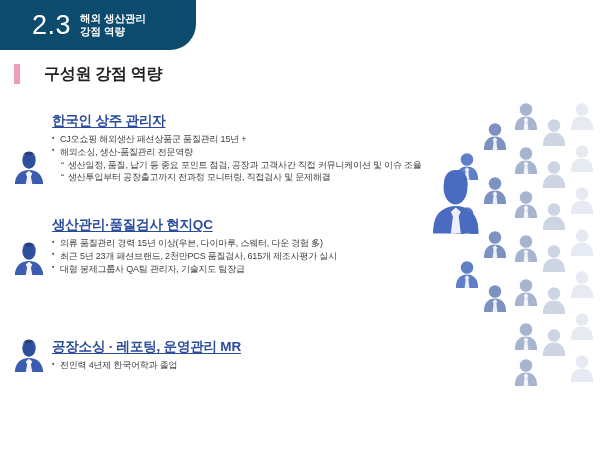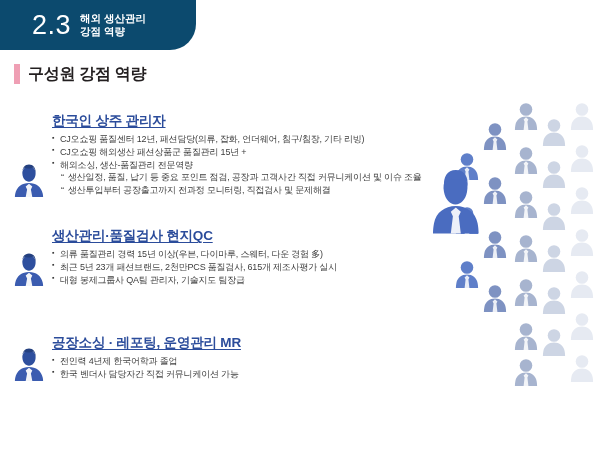--- a/index.html
+++ b/index.html
@@ -44,20 +44,21 @@
     margin-left: 9px;
     white-space: pre-line;
   }
 
   
   .section-title-wrap {
     position: absolute;
     left: 14px;
     top: 64px;
     display: flex;
+    gap: 16px;
   }
   .title-bar {
     width: 6px;
     height: 20px;
     background: #ef9fb4;
     margin-right: 8px;
   }
   .section-title {
     font-size: 16px;
     font-weight: 700;
@@ -76,21 +77,21 @@
   }
 
   
   .block {
     position: absolute;
     left: 14px;
     display: flex;
     align-items: flex-end;
   }
   .block-1 { top: 112px; }
-  .block-2 { top: 227px; }
+  .block-2 { top: 216px; }
   .block-3 { top: 334px; }
 
   .person-icon {
     width: 30px;
     height: 34px;
     flex: 0 0 30px;
     margin-top: 4px;
   }
 
   .block-body {
@@ -226,21 +227,20 @@
     <svg viewBox="0 0 30 34" width="30" height="34" xmlns="http://www.w3.org/2000/svg">
       <path d="M15 3.5c-4.2 0-7 3-6.6 7.6.4 4.6 3.2 7.6 6.6 7.6s6.2-3 6.6-7.6C22 6.5 19.2 3.5 15 3.5z" fill="#2e4f9e"></path>
       <path d="M8.4 9.8C8 4.6 11 1.4 15 1.4s7 3.2 6.6 8.4c-.4-2.3-1.1-4.2-2.3-5.4-2.6 1.3-6.6 1.5-9 .3-1 1.1-1.6 2.4-1.9 3.1z" fill="#24407f"></path>
       <path d="M15 20c-7 0-12.4 4-13.7 10.6-.3 1.3-.4 2.5-.4 3.4h28.2c0-.9-.1-2.1-.4-3.4C27.4 24 22 20 15 20z" fill="#3b5cb0"></path>
       <path d="M15 20.8l-3.3 2.8 1.4 2.9-1.4 7.5h6.6l-1.4-7.5 1.4-2.9z" fill="#f2f4f8"></path>
     </svg>
   </span>
   <div class="block-body">
     <div class="block-heading">한국인 상주 관리자</div>
     <ul class="bullets">
-      <li class="bullet">CJ오쇼핑 품질센터 12년, 패션담당(의류, 잡화, 언더웨어, 침구/침장, 기타 리빙)</li>
       <li class="bullet">CJ오쇼핑 해외생산 패션상품군 품질관리 15년 +</li>
       <li class="bullet">해외소싱, 생산-품질관리 전문역량</li>
       <li class="subline">생산일정, 품질, 납기 등 중요 포인트 점검, 공장과 고객사간 직접 커뮤니케이션 및 이슈 조율</li>
       <li class="subline">생산투입부터 공장출고까지 전과정 모니터링, 직접검사 및 문제해결</li>
     </ul>
   </div>
 </div>
 
 <div class="block block-2">
   <span class="person-icon">
@@ -267,16 +267,15 @@
       <path d="M15 3.5c-4.2 0-7 3-6.6 7.6.4 4.6 3.2 7.6 6.6 7.6s6.2-3 6.6-7.6C22 6.5 19.2 3.5 15 3.5z" fill="#2e4f9e"></path>
       <path d="M8.4 9.8C8 4.6 11 1.4 15 1.4s7 3.2 6.6 8.4c-.4-2.3-1.1-4.2-2.3-5.4-2.6 1.3-6.6 1.5-9 .3-1 1.1-1.6 2.4-1.9 3.1z" fill="#24407f"></path>
       <path d="M15 20c-7 0-12.4 4-13.7 10.6-.3 1.3-.4 2.5-.4 3.4h28.2c0-.9-.1-2.1-.4-3.4C27.4 24 22 20 15 20z" fill="#3b5cb0"></path>
       <path d="M15 20.8l-3.3 2.8 1.4 2.9-1.4 7.5h6.6l-1.4-7.5 1.4-2.9z" fill="#f2f4f8"></path>
     </svg>
   </span>
   <div class="block-body">
     <div class="block-heading">공장소싱 · 레포팅, 운영관리 MR</div>
     <ul class="bullets">
       <li class="bullet">전인력 4년제 한국어학과 졸업</li>
-      <li class="bullet">한국 벤더사 담당자간 직접 커뮤니케이션 가능</li>
     </ul>
   </div>
 </div>
 
 </body></html>

